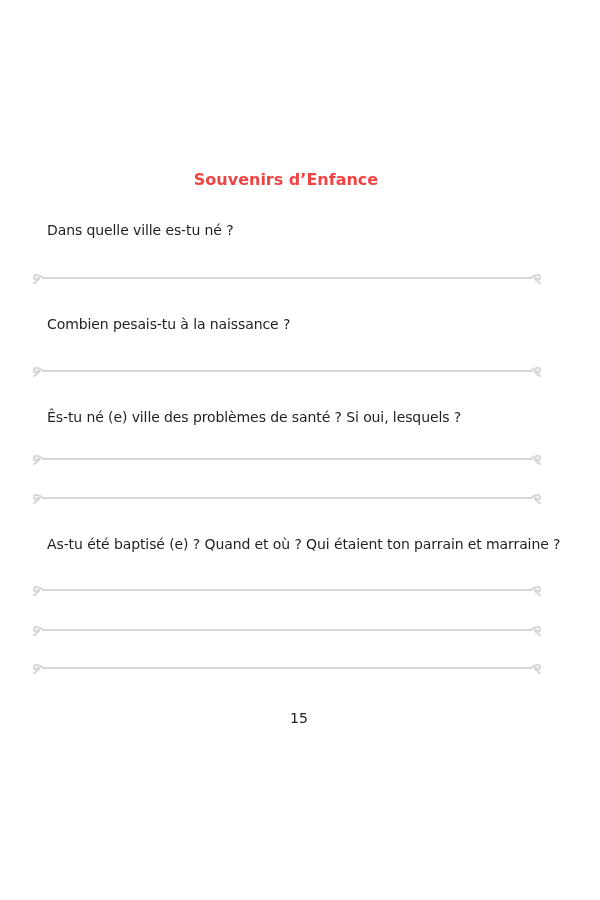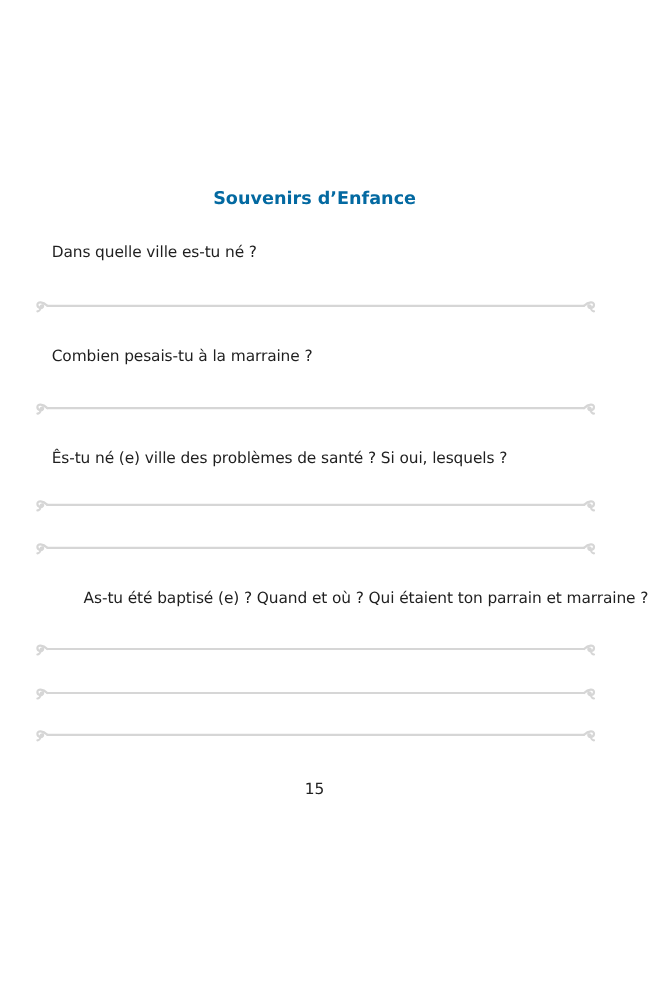--- a/index.html
+++ b/index.html
@@ -16,21 +16,21 @@
       color: #1a1a1a;
     }
     .title {
       position: absolute;
       top: 170px;
       left: 0;
       width: 572px;
       text-align: center;
       font-size: 16px;
       font-weight: bold;
-      color: #0369a1;
+      color: #ef4444;
       letter-spacing: 0px;
     }
     .question {
       position: absolute;
       left: 47px;
       font-size: 14px;
       color: #1f1f1f;
       white-space: nowrap;
       letter-spacing: -0.1px;
     }
@@ -41,21 +41,21 @@
       height: 14px;
     }
     .answer-line svg {
       display: block;
       width: 512px;
       height: 14px;
     }
     .page-number {
       position: absolute;
       top: 710px;
-      left: 0;
+      left: 13px;
       width: 572px;
       text-align: center;
       font-size: 14px;
       color: #222222;
     }
   </style>
 </head>
 <body>
 
 <div>
@@ -66,21 +66,21 @@
   <div class="answer-line" style="top:271px;">
     <svg viewBox="0 0 512 14">
       <g fill="none" stroke="#d6d6d6" stroke-width="2" stroke-linecap="round">
         <path d="M12 7 L500 7"></path>
         <path d="M12 7 C8 3, 3 3, 3 6 C3 9, 7 10, 8 8 C9 6, 6 6, 6 8 C6 11, 4 12, 3 12"></path>
         <path d="M500 7 C504 3, 509 3, 509 6 C509 9, 505 10, 504 8 C503 6, 506 6, 506 8 C506 11, 508 12, 509 12"></path>
       </g>
     </svg>
   </div>
 
-  <div class="question" style="top:316px;">Combien pesais-tu à la marraine ?</div>
+  <div class="question" style="top:316px;">Combien pesais-tu à la naissance ?</div>
   <div class="answer-line" style="top:364px;">
     <svg viewBox="0 0 512 14">
       <g fill="none" stroke="#d6d6d6" stroke-width="2" stroke-linecap="round">
         <path d="M12 7 L500 7"></path>
         <path d="M12 7 C8 3, 3 3, 3 6 C3 9, 7 10, 8 8 C9 6, 6 6, 6 8 C6 11, 4 12, 3 12"></path>
         <path d="M500 7 C504 3, 509 3, 509 6 C509 9, 505 10, 504 8 C503 6, 506 6, 506 8 C506 11, 508 12, 509 12"></path>
       </g>
     </svg>
   </div>
 
@@ -97,21 +97,21 @@
   <div class="answer-line" style="top:491px;">
     <svg viewBox="0 0 512 14">
       <g fill="none" stroke="#d6d6d6" stroke-width="2" stroke-linecap="round">
         <path d="M12 7 L500 7"></path>
         <path d="M12 7 C8 3, 3 3, 3 6 C3 9, 7 10, 8 8 C9 6, 6 6, 6 8 C6 11, 4 12, 3 12"></path>
         <path d="M500 7 C504 3, 509 3, 509 6 C509 9, 505 10, 504 8 C503 6, 506 6, 506 8 C506 11, 508 12, 509 12"></path>
       </g>
     </svg>
   </div>
 
-  <div class="question" style="top:536px;margin-left:29px;">As-tu été baptisé (e) ? Quand et où ? Qui étaient ton parrain et marraine ?</div>
+  <div class="question" style="top:536px;">As-tu été baptisé (e) ? Quand et où ? Qui étaient ton parrain et marraine ?</div>
   <div class="answer-line" style="top:583px;">
     <svg viewBox="0 0 512 14">
       <g fill="none" stroke="#d6d6d6" stroke-width="2" stroke-linecap="round">
         <path d="M12 7 L500 7"></path>
         <path d="M12 7 C8 3, 3 3, 3 6 C3 9, 7 10, 8 8 C9 6, 6 6, 6 8 C6 11, 4 12, 3 12"></path>
         <path d="M500 7 C504 3, 509 3, 509 6 C509 9, 505 10, 504 8 C503 6, 506 6, 506 8 C506 11, 508 12, 509 12"></path>
       </g>
     </svg>
   </div>
   <div class="answer-line" style="top:623px;">

